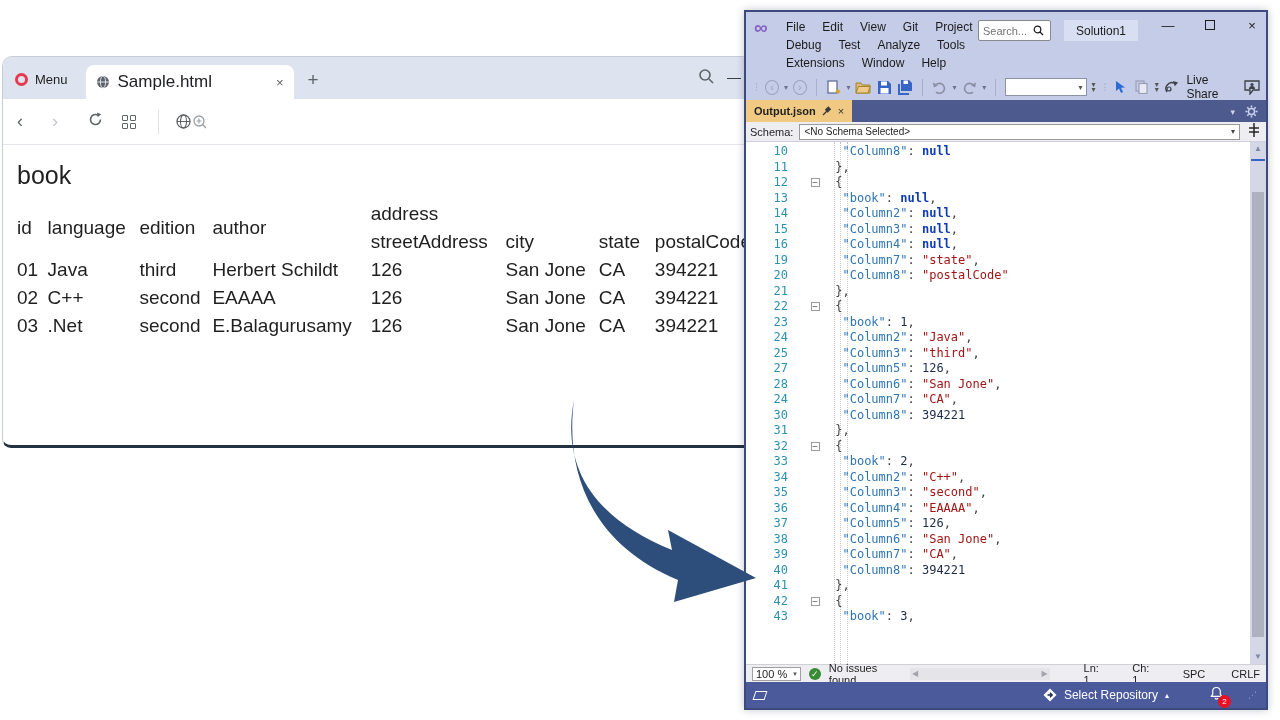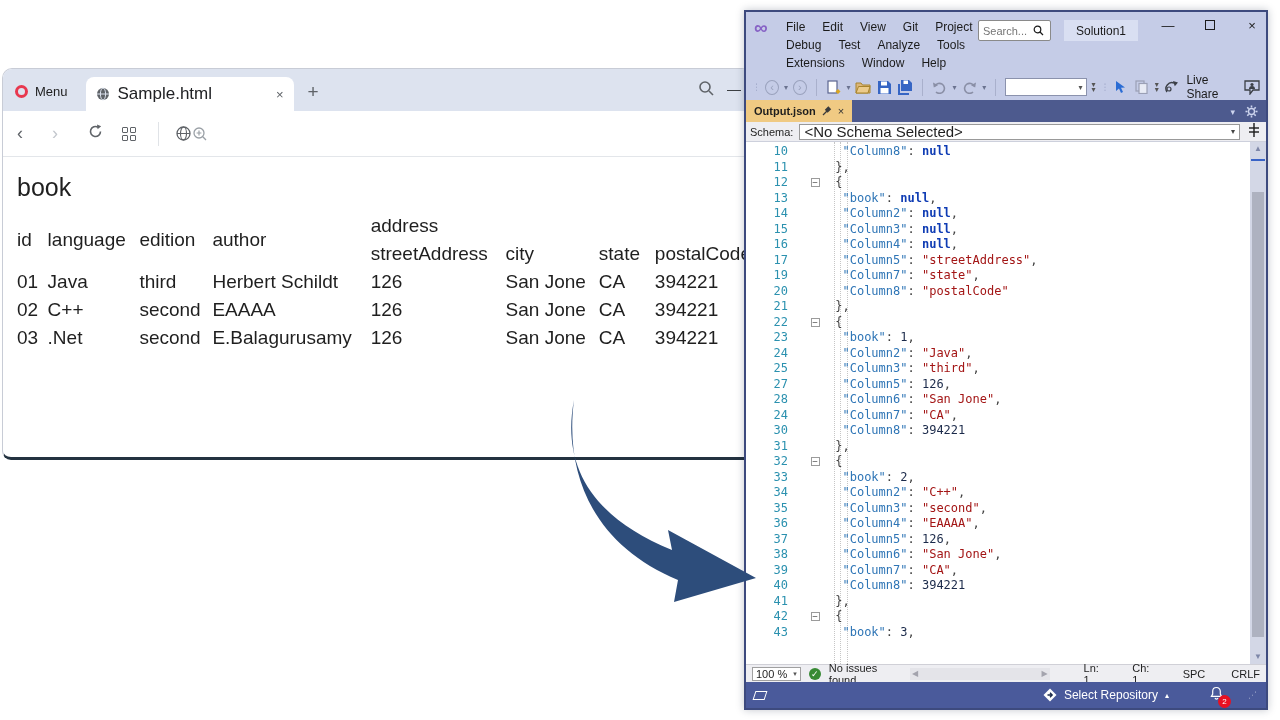--- a/index.html
+++ b/index.html
@@ -1,21 +1,21 @@
 <!DOCTYPE html>
 <html><head>
 <meta charset="utf-8">
 <style>
   * { margin:0; padding:0; box-sizing:border-box; }
   html,body { width:1280px; height:720px; background:#ffffff; overflow:hidden;
               font-family:"Liberation Sans", sans-serif; }
   .stage { position:relative; width:1280px; height:720px; background:#fff; }
 
   
-  .browser { position:absolute; left:2px; top:68px; width:750px; height:392px;
+  .browser { position:absolute; left:2px; top:56px; width:750px; height:392px;
              background:#fff; border:1px solid #c8ccd6; border-bottom:3px solid #233240;
              border-radius:10px 10px 0 9px; z-index:1; overflow:hidden; }
   .b-tabbar { height:42px; background:#dde3ef; display:flex; align-items:flex-end; }
   .opera-menu { display:flex; align-items:center; gap:7px; padding:0 12px 12px 12px; cursor:pointer; }
   .opera-logo { width:13px; height:13px; border:3px solid #e8384f; border-radius:50%; display:inline-block; }
   .opera-menu span.lbl { font-size:13px; color:#1e1e1e; }
   .b-tab { width:208px; height:34px; background:#fff; border-radius:8px 8px 0 0;
            display:flex; align-items:center; gap:8px; padding:0 10px; margin-left:6px; }
   .b-tab .title { font-size:17px; color:#202124; flex:1; white-space:nowrap; overflow:hidden; }
   .tab-close { color:#5f6368; font-size:13px; cursor:pointer; }
@@ -76,21 +76,21 @@
             padding:0 8px; cursor:pointer; }
   .vs-tab .t { font-size:11px; font-weight:bold; color:#1e1e1e; }
   .vs-tab .x { font-size:11px; color:#333; }
   .strip-right { margin-left:auto; display:flex; align-items:center; gap:10px; padding:0 8px 4px 0; }
   .strip-right .dd { color:#cdd4ee; font-size:9px; cursor:pointer; }
   .vs-schemabar { height:20px; background:#eeeef2; border-bottom:1px solid #cdd0dc;
                   display:flex; align-items:center; padding:0 4px; gap:6px; }
   .vs-schemabar .lab { font-size:11px; color:#1e1e1e; }
   .schema-select { flex:1; height:16px; background:#fff; border:1px solid #999;
                    display:flex; align-items:center; padding:0 4px; cursor:pointer; }
-  .schema-select .val { font-size:15px; color:#1e1e1e; flex:1; }
+  .schema-select .val { font-size:10px; color:#1e1e1e; flex:1; }
   .schema-select .dd { font-size:8px; color:#444; }
   .split-ic { width:16px; text-align:center; cursor:pointer; }
 
   .vs-editor { flex:1; background:#fff; position:relative; overflow:hidden; }
   .code-host { position:absolute; left:0; top:2px; right:16px; bottom:0; overflow:hidden; }
   .cl { height:15.5px; line-height:15.5px; display:flex; white-space:pre;
         font-family:"DejaVu Sans Mono","Liberation Mono",monospace; font-size:12px; }
   .ln { width:56px; text-align:right; padding-right:14px; color:#2b91af; flex:none; }
   .fm { width:26px; flex:none; text-align:center; }
   .fbox { display:inline-block; width:9px; height:9px; border:1px solid #9b9b9b; background:#fff;
@@ -422,21 +422,20 @@
       <div class="guide g2"></div>
       <div class="guide g3"></div>
       <div class="code-host" id="code-lines">
           <div class="cl"><span class="ln">10</span><span class="fm"></span><span class="ct"><span class="tp">  </span><span class="tk">"Column8"</span><span class="tp">: </span><span class="tu">null</span></span></div>
           <div class="cl"><span class="ln">11</span><span class="fm"></span><span class="ct"><span class="tp"> },</span></span></div>
           <div class="cl"><span class="ln">12</span><span class="fm"><span class="fbox">−</span></span><span class="ct"><span class="tp"> {</span></span></div>
           <div class="cl"><span class="ln">13</span><span class="fm"></span><span class="ct"><span class="tp">  </span><span class="tk">"book"</span><span class="tp">: </span><span class="tu">null</span><span class="tp">,</span></span></div>
           <div class="cl"><span class="ln">14</span><span class="fm"></span><span class="ct"><span class="tp">  </span><span class="tk">"Column2"</span><span class="tp">: </span><span class="tu">null</span><span class="tp">,</span></span></div>
           <div class="cl"><span class="ln">15</span><span class="fm"></span><span class="ct"><span class="tp">  </span><span class="tk">"Column3"</span><span class="tp">: </span><span class="tu">null</span><span class="tp">,</span></span></div>
           <div class="cl"><span class="ln">16</span><span class="fm"></span><span class="ct"><span class="tp">  </span><span class="tk">"Column4"</span><span class="tp">: </span><span class="tu">null</span><span class="tp">,</span></span></div>
-          <div class="cl"><span class="ln">17</span><span class="fm"></span><span class="ct"><span class="tp">  </span><span class="tk">"Column5"</span><span class="tp">: </span><span class="ts">"streetAddress"</span><span class="tp">,</span></span></div>
           <div class="cl"><span class="ln">19</span><span class="fm"></span><span class="ct"><span class="tp">  </span><span class="tk">"Column7"</span><span class="tp">: </span><span class="ts">"state"</span><span class="tp">,</span></span></div>
           <div class="cl"><span class="ln">20</span><span class="fm"></span><span class="ct"><span class="tp">  </span><span class="tk">"Column8"</span><span class="tp">: </span><span class="ts">"postalCode"</span></span></div>
           <div class="cl"><span class="ln">21</span><span class="fm"></span><span class="ct"><span class="tp"> },</span></span></div>
           <div class="cl"><span class="ln">22</span><span class="fm"><span class="fbox">−</span></span><span class="ct"><span class="tp"> {</span></span></div>
           <div class="cl"><span class="ln">23</span><span class="fm"></span><span class="ct"><span class="tp">  </span><span class="tk">"book"</span><span class="tp">: </span><span class="tm">1</span><span class="tp">,</span></span></div>
           <div class="cl"><span class="ln">24</span><span class="fm"></span><span class="ct"><span class="tp">  </span><span class="tk">"Column2"</span><span class="tp">: </span><span class="ts">"Java"</span><span class="tp">,</span></span></div>
           <div class="cl"><span class="ln">25</span><span class="fm"></span><span class="ct"><span class="tp">  </span><span class="tk">"Column3"</span><span class="tp">: </span><span class="ts">"third"</span><span class="tp">,</span></span></div>
           <div class="cl"><span class="ln">27</span><span class="fm"></span><span class="ct"><span class="tp">  </span><span class="tk">"Column5"</span><span class="tp">: </span><span class="tm">126</span><span class="tp">,</span></span></div>
           <div class="cl"><span class="ln">28</span><span class="fm"></span><span class="ct"><span class="tp">  </span><span class="tk">"Column6"</span><span class="tp">: </span><span class="ts">"San Jone"</span><span class="tp">,</span></span></div>
           <div class="cl"><span class="ln">24</span><span class="fm"></span><span class="ct"><span class="tp">  </span><span class="tk">"Column7"</span><span class="tp">: </span><span class="ts">"CA"</span><span class="tp">,</span></span></div>

